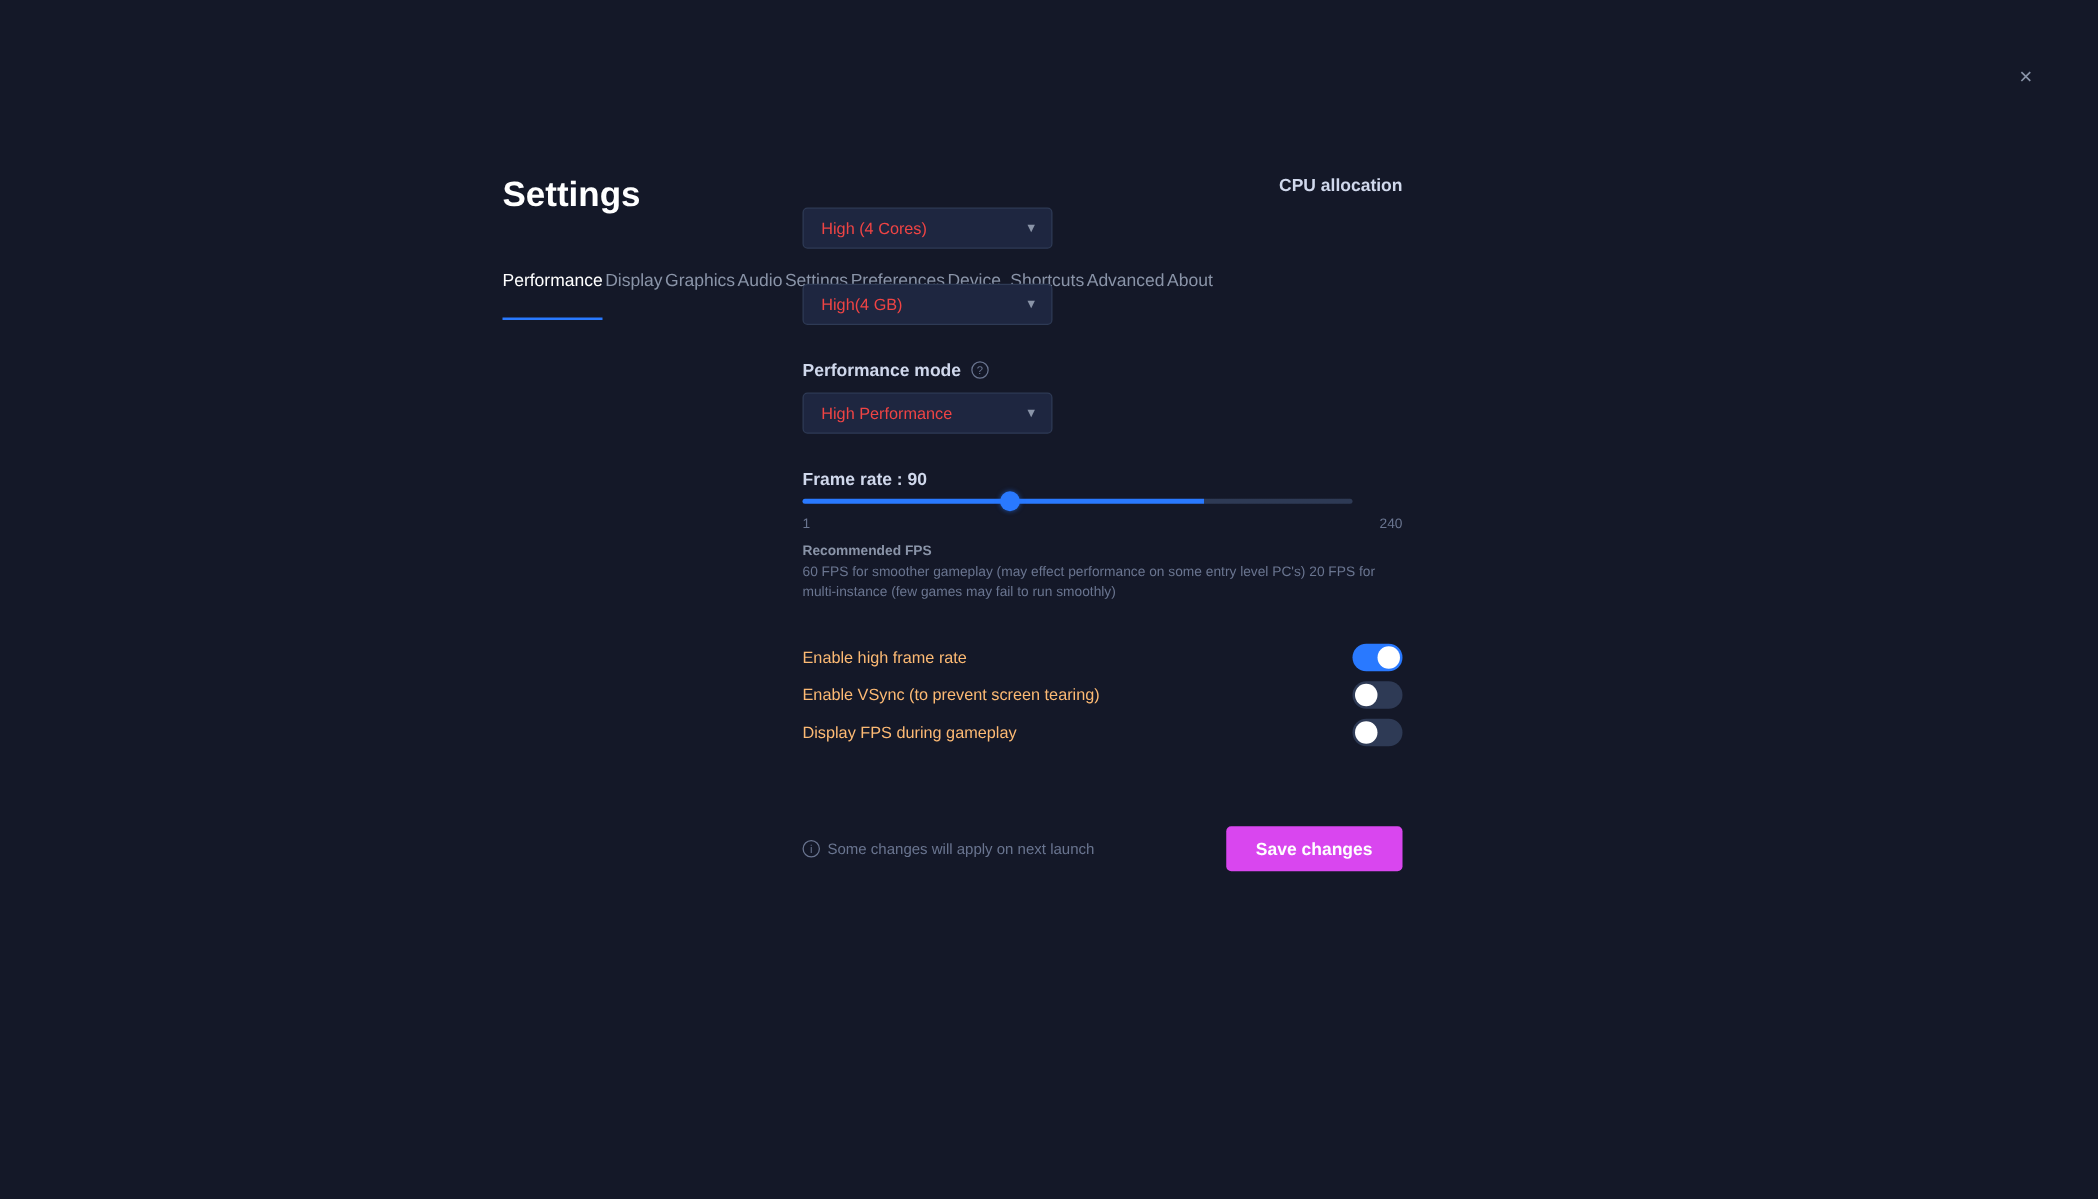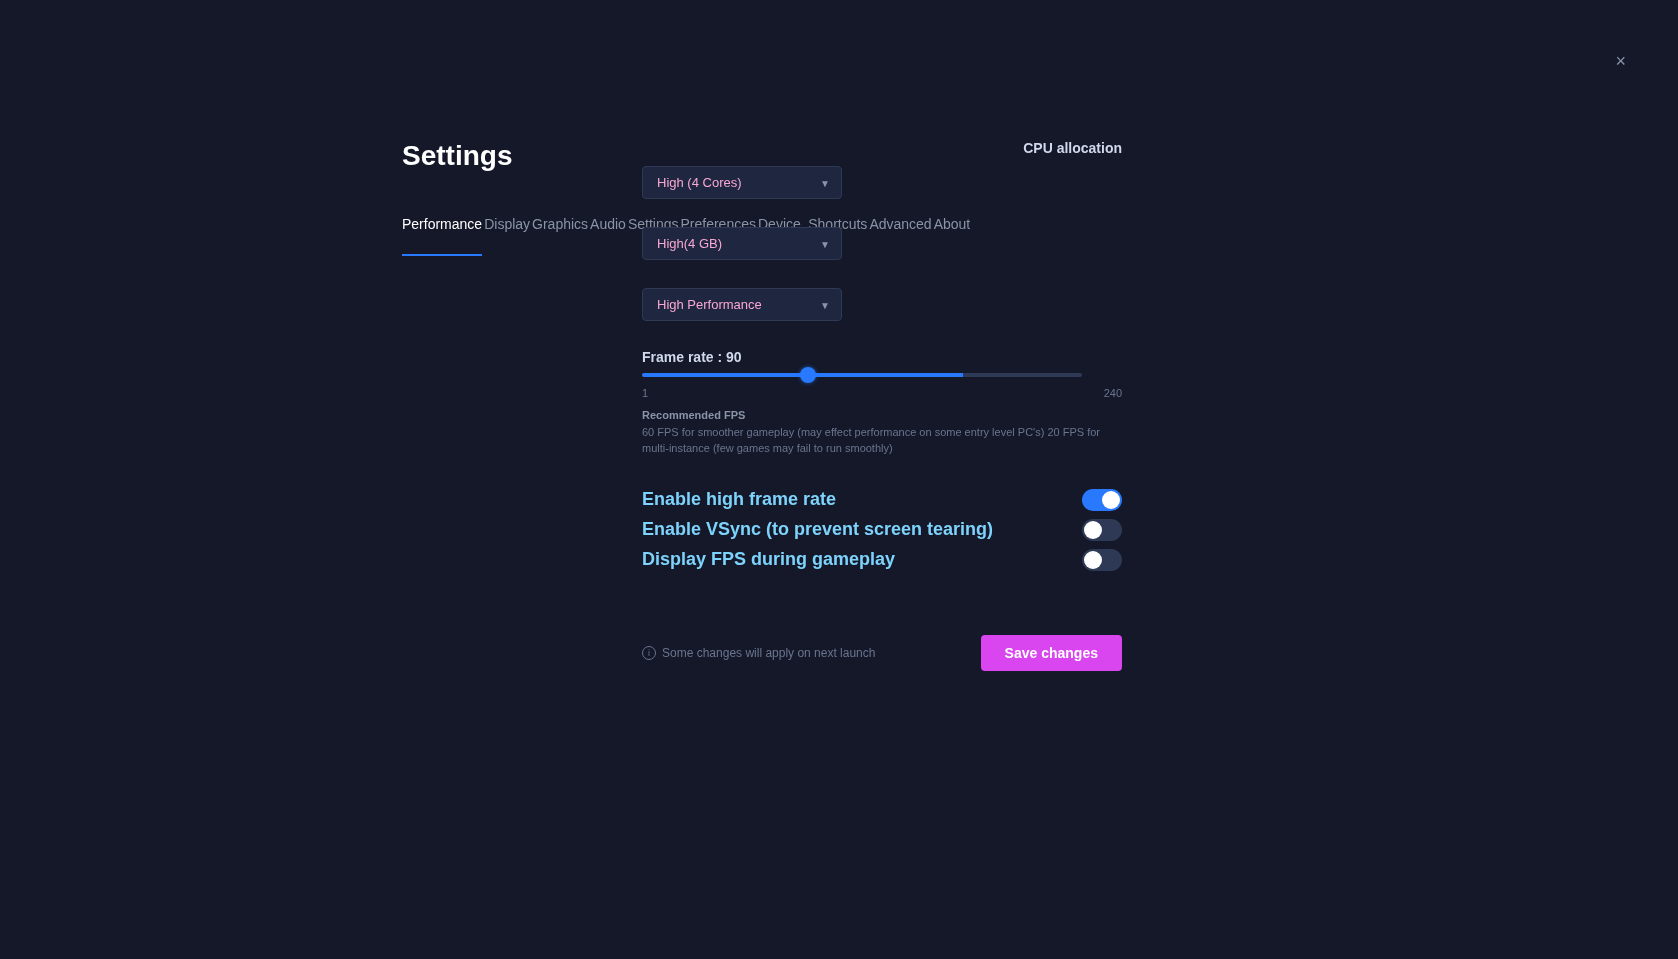--- a/index.html
+++ b/index.html
@@ -89,21 +89,21 @@
 
     .select-wrapper {
       position: relative;
       width: 200px;
     }
 
     .select-wrapper select {
       appearance: none;
       background-color: #1e2640;
       border: 1px solid #2e3a55;
-      color: #f9a8d4;
+      color: #ef4444;
       padding: 8px 36px 8px 14px;
       width: 100%;
       font-size: 13px;
       border-radius: 4px;
       cursor: pointer;
       outline: none;
     }
 
     .select-arrow {
       position: absolute;
@@ -167,23 +167,22 @@
     }
 
     .toggle-row {
       display: flex;
       align-items: center;
       justify-content: space-between;
       padding: 4px 0;
     }
 
     .toggle-label {
-      font-size: 18px;
-      color: #7dd3fc;
-      font-weight: bold;
+      font-size: 13px;
+      color: #fdba74;
     }
 
     .toggle {
       position: relative;
       width: 40px;
       height: 22px;
       cursor: pointer;
     }
 
     .toggle-track {
@@ -304,20 +303,24 @@
           <option>Low (1 GB)</option>
           <option>Medium (2 GB)</option>
           <option selected="">High(4 GB)</option>
           <option>Very High (8 GB)</option>
         </select>
         <span class="select-arrow">▼</span>
       </div>
     </div>
 
     <div class="field-group">
+      <div class="perf-mode-label-wrapper">
+        <span class="field-label">Performance mode</span>
+        <span class="info-icon">?</span>
+      </div>
       <div class="select-wrapper">
         <select>
           <option>Power saving</option>
           <option>Balanced</option>
           <option selected="">High Performance</option>
         </select>
         <span class="select-arrow">▼</span>
       </div>
     </div>
 

